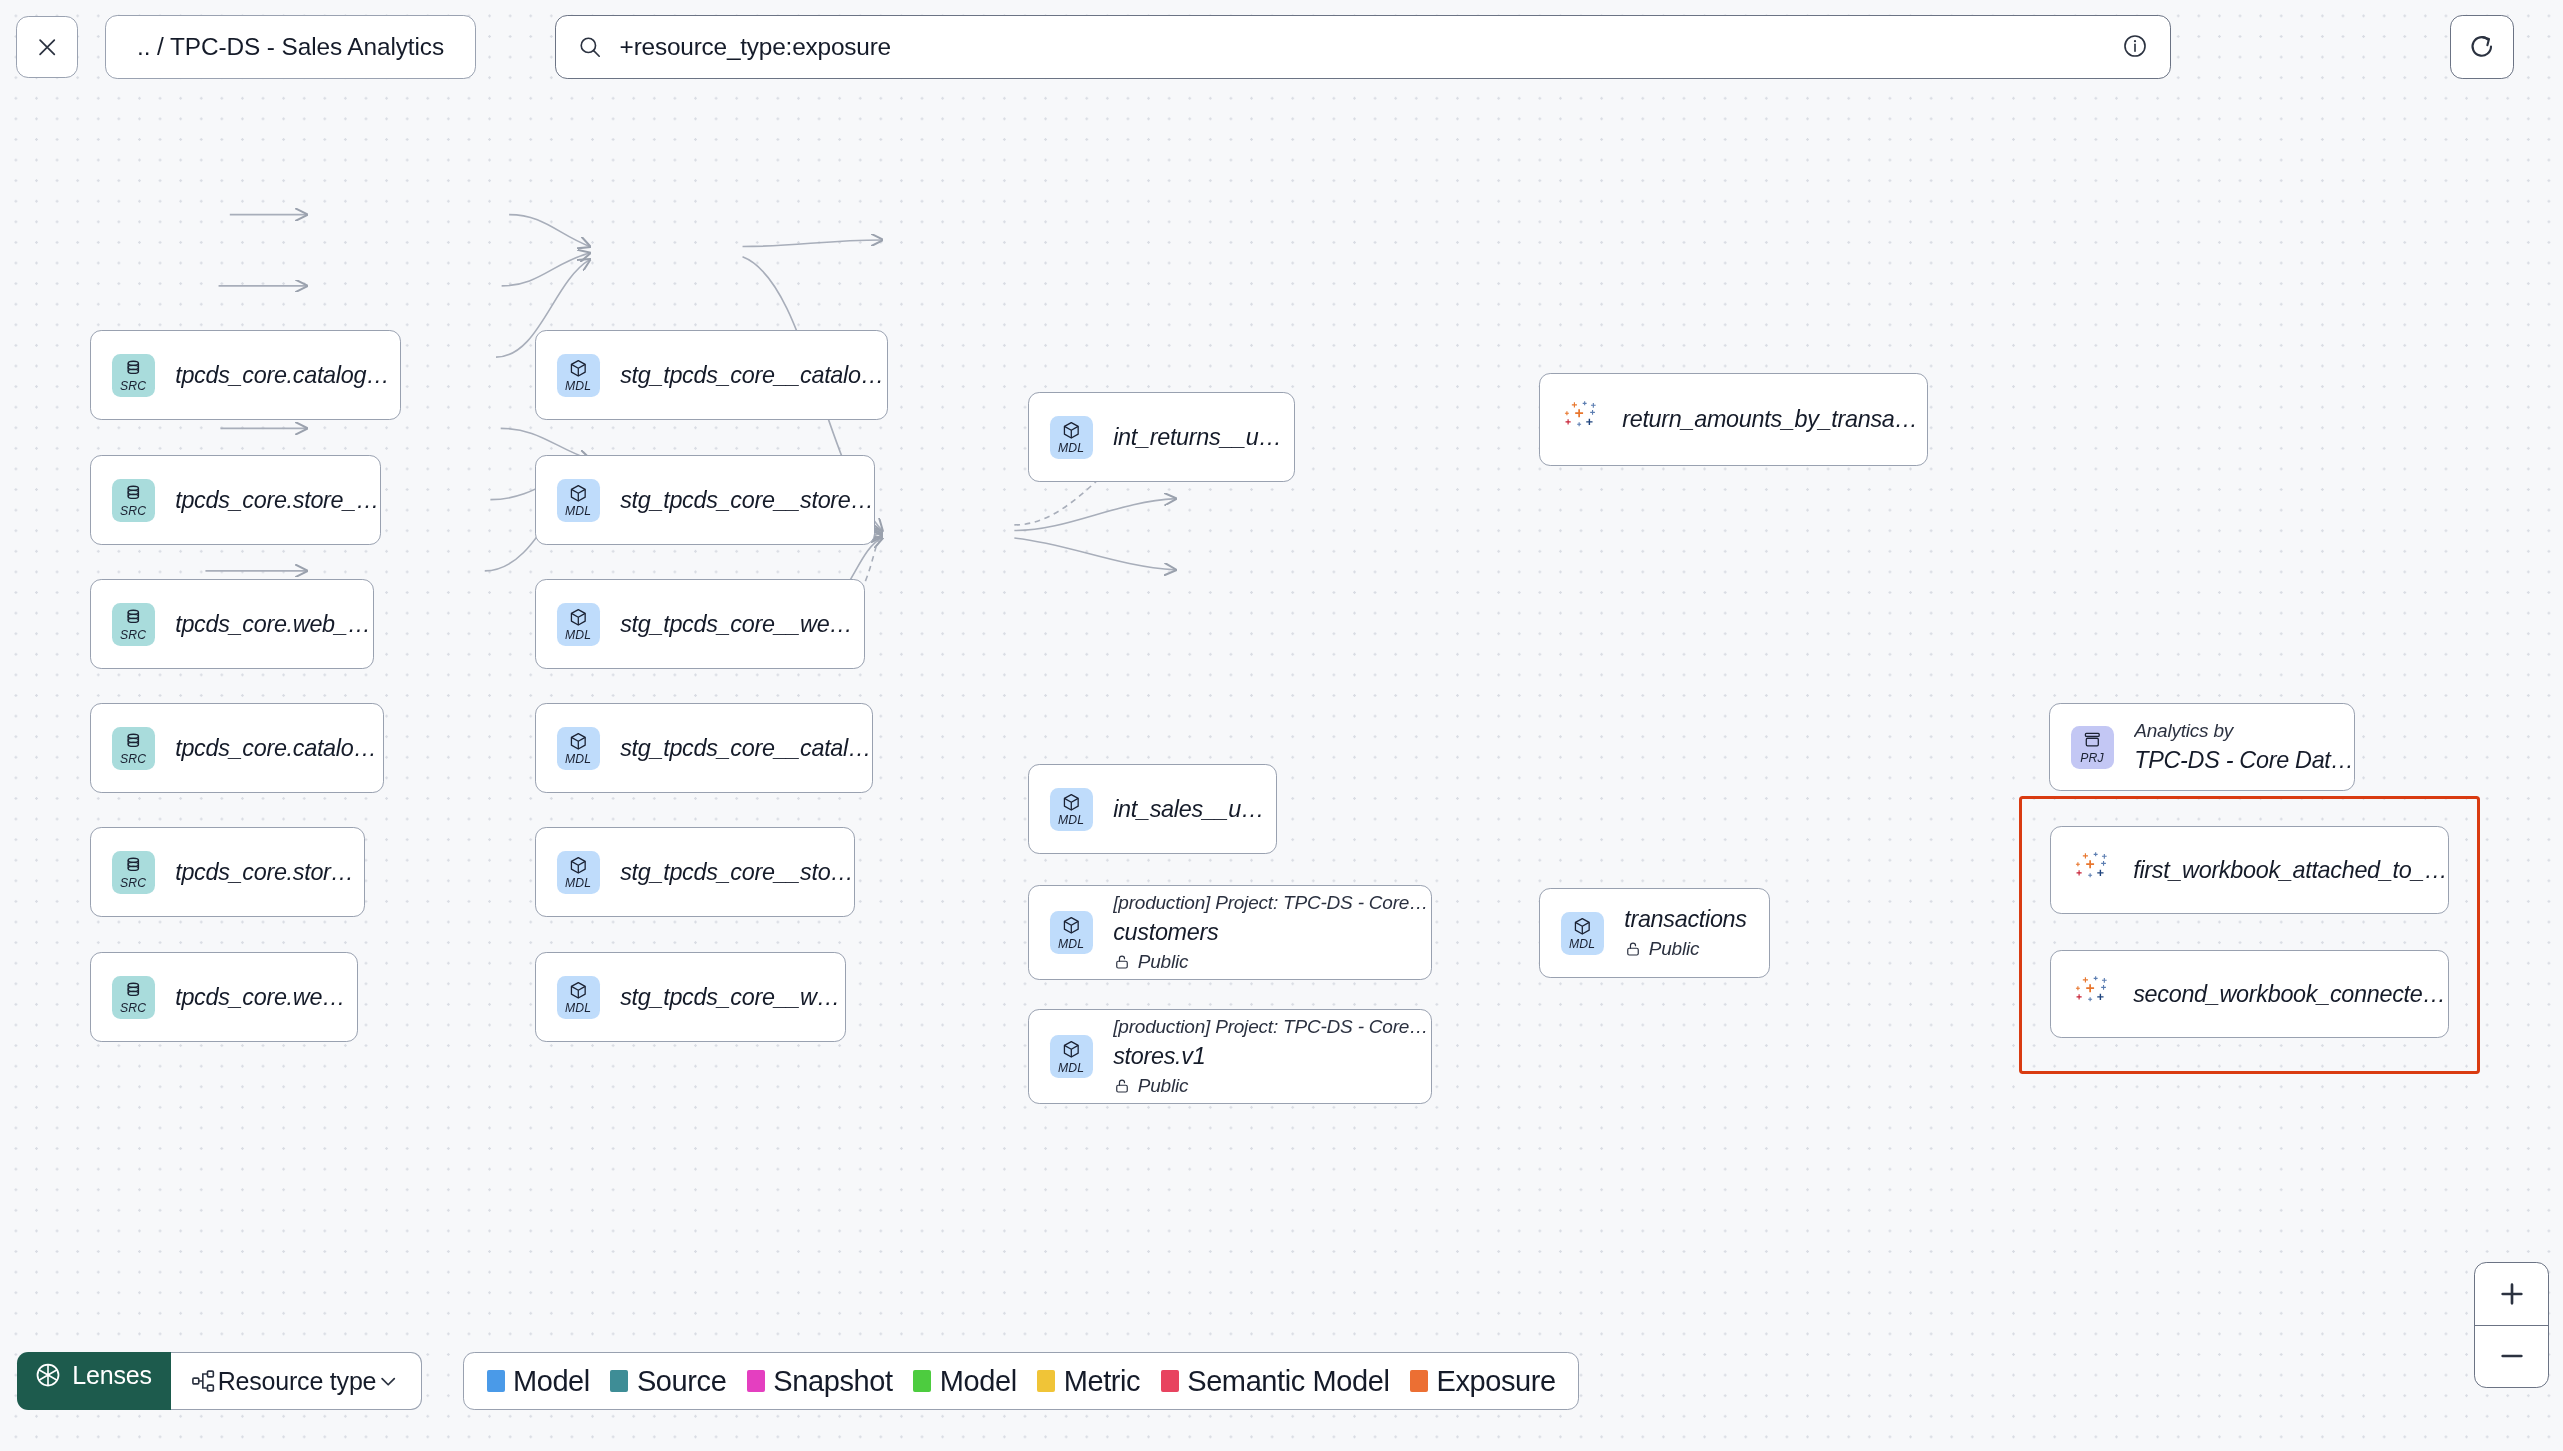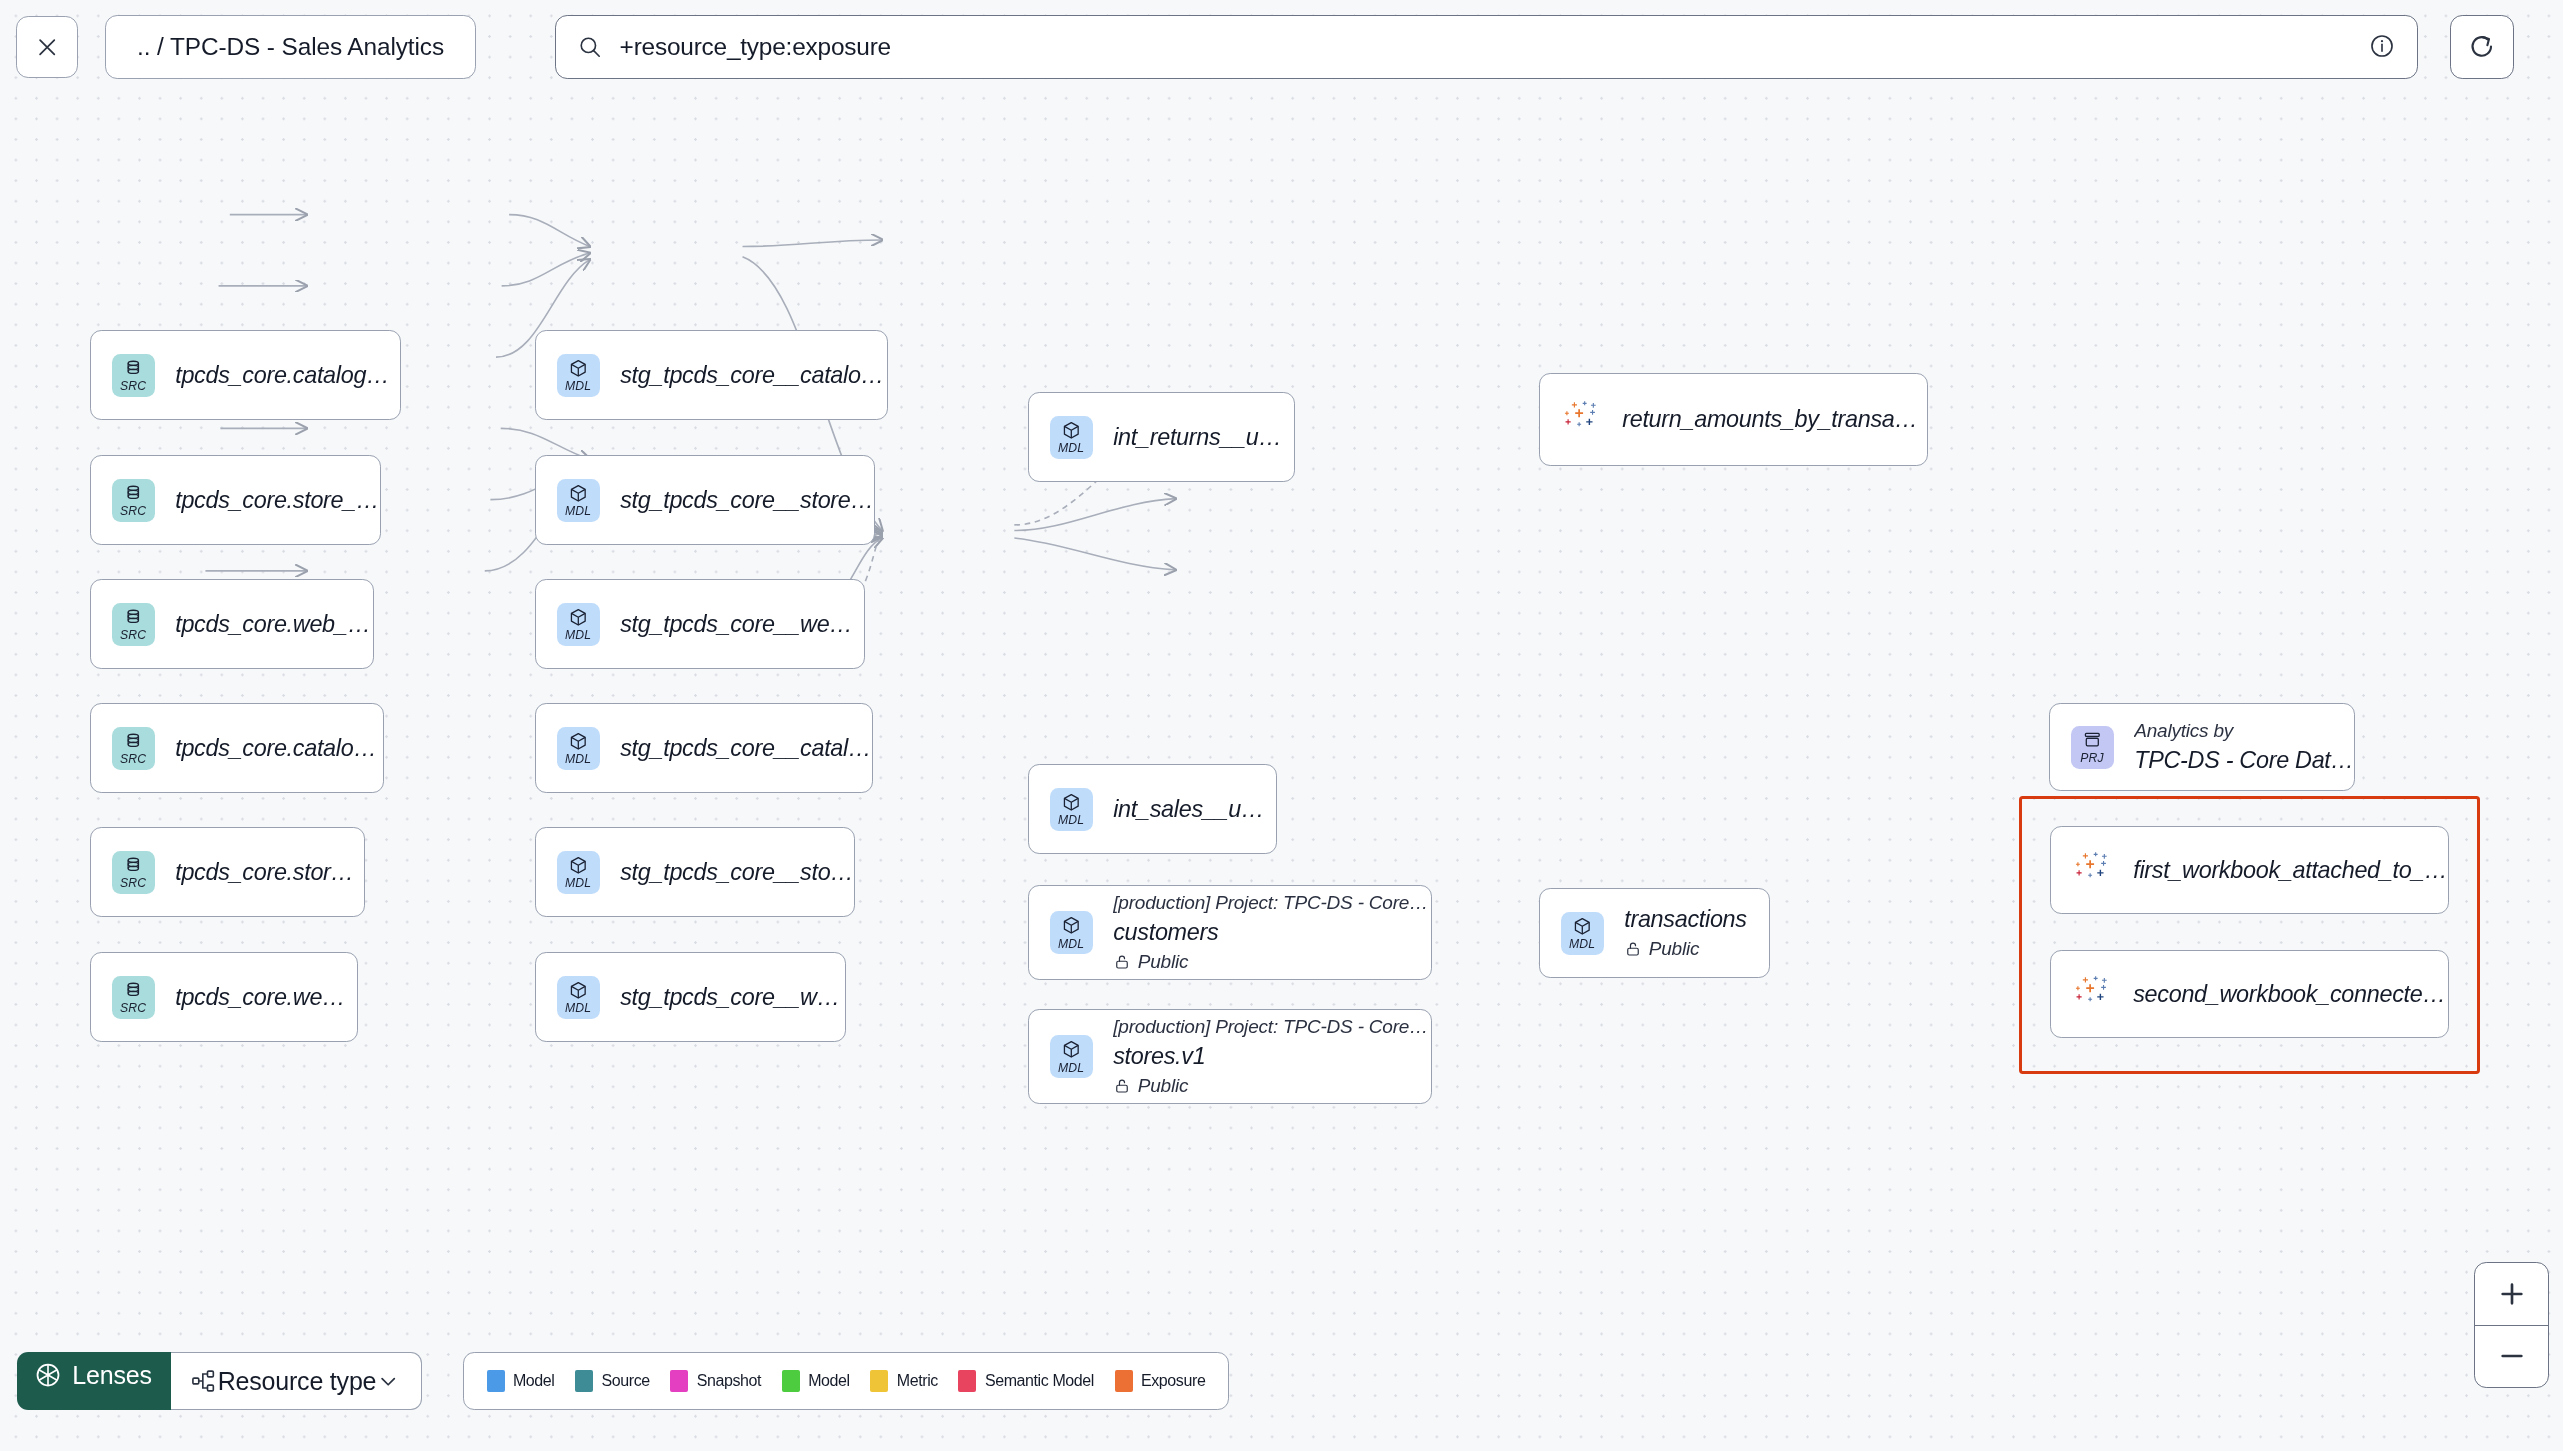--- a/index.html
+++ b/index.html
@@ -39,21 +39,21 @@
     border: 1.5px solid #9aa2b1;
     border-radius: 12.2px;
     display: flex; align-items: center; justify-content: center;
     padding: 0 31px;
     font-size: 24.4px; color: #151b29; letter-spacing: -0.1px;
     cursor: pointer;
     white-space: nowrap;
   }
   .searchbar {
     position: absolute; left: 555px; top: 15px;
-    width: 1863px; height: 64px;
+    width: 1616px; height: 64px;
     background: #ffffff;
     border: 1.5px solid #6b7384;
     border-radius: 12.2px;
     display: flex; align-items: center;
     padding: 0 20.6px 0 20.6px;
   }
   .search-input-text {
     flex: 1;
     font-size: 24.4px; color: #151b29;
     margin-left: 17px;
@@ -151,21 +151,21 @@
     position: absolute; left: 463px; top: 1352px;
     height: 58px;
     background: #ffffff;
     border: 1.4px solid #99a1b0;
     border-radius: 11.2px;
     display: flex; align-items: center;
     padding: 0 22.5px; gap: 20.6px; z-index: 40;
   }
   .legend-item { display: flex; align-items: center; gap: 8.4px; }
   .legend-sw { width: 18px; height: 21.6px; border-radius: 1.9px; }
-  .legend-label { font-size: 16px; color: #151b29; letter-spacing: -0.4px; white-space: nowrap; }
+  .legend-label { font-size: 29px; color: #151b29; letter-spacing: -0.4px; white-space: nowrap; }
 
   .zoom-ctl {
     position: absolute; left: 2474px; top: 1262px;
     width: 75px; height: 126px;
     background: #ffffff;
     border: 1.5px solid #6b7384;
     border-radius: 12.2px;
     display: flex; flex-direction: column;
     overflow: hidden; z-index: 40;
   }

